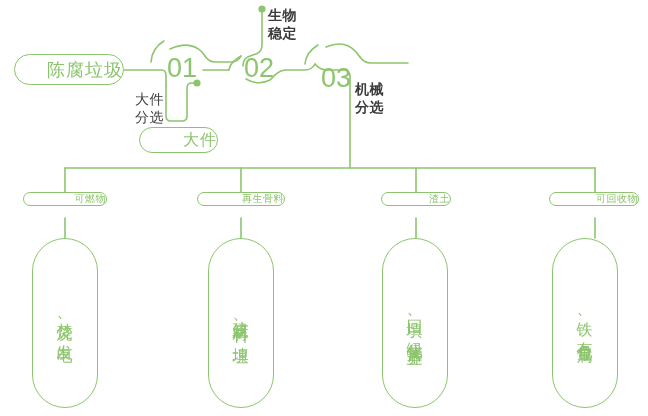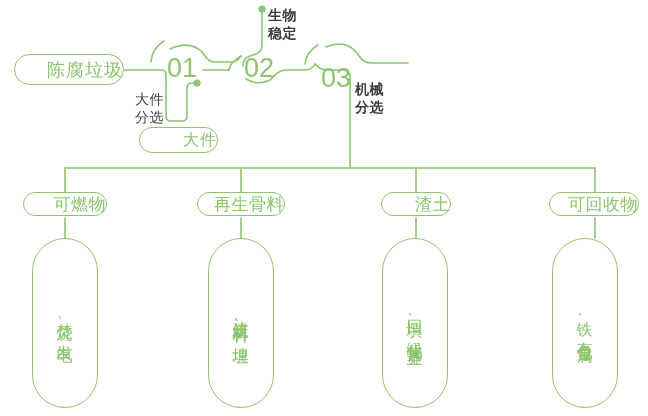--- a/index.html
+++ b/index.html
@@ -45,22 +45,22 @@
     left: 14px; top: 54px;
     width: 110px; height: 31px;
     font-size: 18px;
   }
   .pill-bulky {
     left: 139px; top: 127px;
     width: 79px; height: 26px;
     font-size: 16px;
   }
   .pill-cat {
-    height: 24px;
-    font-size: 17px;
+    height: 14px;
+    font-size: 10px;
     letter-spacing: 0.5px;
   }
   .pill-cat.c0 { left: 23px;  top: 192px; width: 84px; }
   .pill-cat.c1 { left: 197px; top: 192px; width: 88px; }
   .pill-cat.c2 { left: 381px; top: 192px; width: 70px; }
   .pill-cat.c3 { left: 549px; top: 192px; width: 90px; }
 
   
   .vbox {
     position: absolute;

